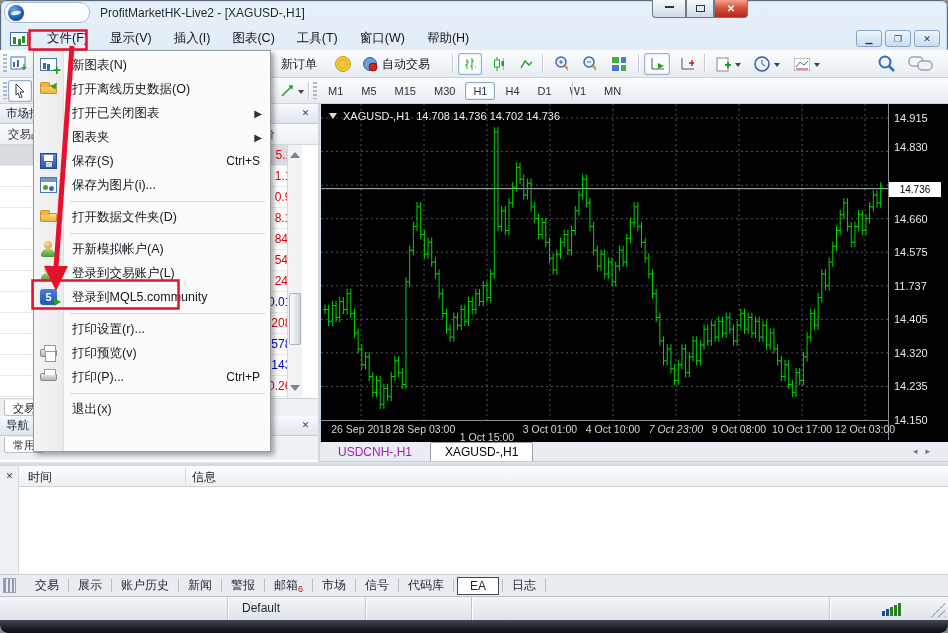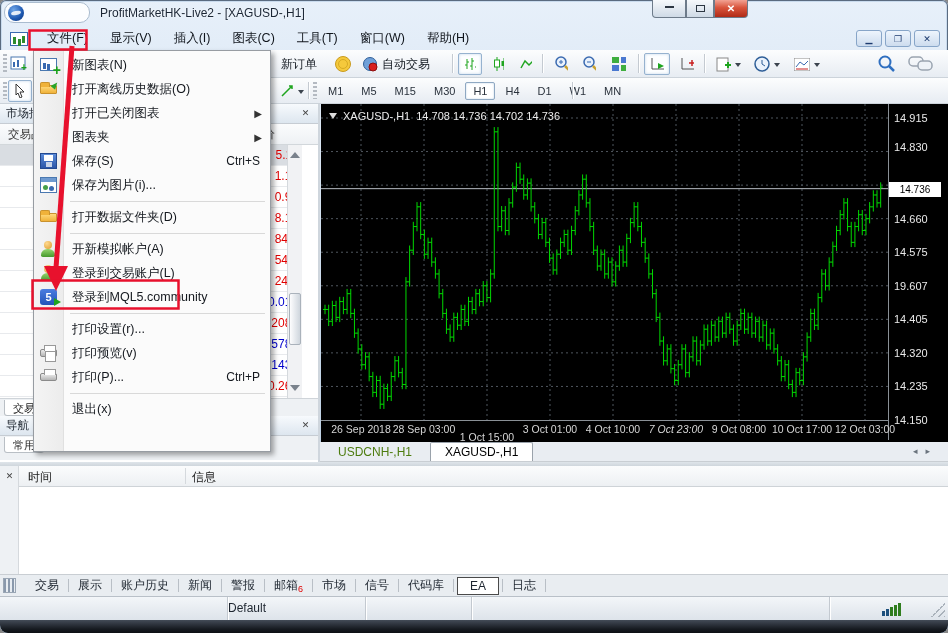--- a/index.html
+++ b/index.html
@@ -61,42 +61,42 @@
 #nav-tabrow{position:absolute;left:0;top:20px;width:318px;height:24px;background:#eef1f4}
 
 #chart{position:absolute;left:321px;top:104px;width:627px;height:338px;background:#000}
 #chart-title{position:absolute;left:8px;top:4px;font-size:11px;color:#ececec;display:flex;gap:6px;align-items:center}
 #chart-title .tri{width:0;height:0;border:4px solid transparent;border-top:6px solid #dcdcdc;margin-top:5px}
 #plot{position:absolute;left:0;top:0}
 .plabel{position:absolute;left:573px;font-size:11px;color:#eaeaea}
 #pricebox{position:absolute;left:568px;width:52px;height:15px;background:#fff;color:#000;font-size:10px;text-align:center;line-height:15px}
 .tlabel{position:absolute;top:319px;font-size:10.5px;color:#d6d6d6;transform:translateX(-50%);white-space:nowrap}
 #chart-tabs{position:absolute;left:320px;top:442px;width:628px;height:20px;background:#e9edf2;border-bottom:1px solid #c9ced3;display:flex;align-items:flex-end}
-.ctab{font-size:12px;color:#4d7c0f;padding:2px 14px;margin-left:4px}
+.ctab{font-size:12px;color:#a21caf;padding:2px 14px;margin-left:4px}
 .ctab.active{background:#fff;border:1px solid #9aa2ab;border-bottom:none;color:#000;border-radius:2px 2px 0 0}
 #ctab-arrows{position:absolute;right:10px;top:4px;font-size:9px;color:#6a737d;letter-spacing:8px}
 
 #terminal{position:absolute;left:0;top:462px;width:948px;height:112px;background:#fff}
 #term-strip{position:absolute;left:0;top:4px;width:19px;height:108px;background:#eef1f4;border-right:1px solid #d5d9dd}
 #term-head{position:absolute;left:19px;top:4px;width:929px;height:21px;background:linear-gradient(#fbfcfd,#edf0f3);border-bottom:1px solid #ced3d7}
 #term-head .h1{position:absolute;left:9px;top:3px;font-size:12px;color:#222}
 #term-head .h2{position:absolute;left:173px;top:3px;font-size:12px;color:#222}
 #term-head .vline{position:absolute;left:166px;top:2px;bottom:2px;width:1px;background:#d5d9dd}
 #term-top{position:absolute;left:0;top:0;width:948px;height:4px;background:linear-gradient(#dfe5ea,#cfd6dc)}
 
 #btabs{position:absolute;left:0;top:574px;width:948px;height:22px;background:#e9edf1;border-top:1px solid #c9ced3;display:flex;align-items:center}
 #btab-icon{width:13px;height:15px;margin:0 10px 0 3px;background:repeating-linear-gradient(90deg,#8a99ac 0 2px,#e8edf2 2px 4px);border:1px solid #9aa6b4}
 .btab{font-size:12px;color:#1e2630;padding:1px 9px;white-space:nowrap}
 .btab .badge{color:#e00000;font-size:9px;vertical-align:-3px}
 .btab.active{background:#fff;border:1px solid #4a4a4a;padding:1px 12px;margin:0 3px}
 .bsep{width:1px;height:13px;background:#b9bfc6}
 
 #status{position:absolute;left:0;top:596px;width:948px;height:24px;background:linear-gradient(#f3f6f9,#dde3ea);border-top:1px solid #b9c0c8;font-size:12px;color:#1e2630}
 .scell{position:absolute;top:0;bottom:0;border-right:1px solid #c3c9d0;box-shadow:1px 0 0 #fff}
-#s-default{line-height:22px;}
+#s-default{line-height:22px;padding-left:14px}
 #connbars{position:absolute;right:44px;top:5px;width:22px;height:14px;display:flex;align-items:flex-end;gap:1px}
 #connbars i{display:block;width:3px;background:#2f7d1e}
 #connbars i:nth-child(1),#connbars i:nth-child(2){background:#1c4f7c}
 #resize-grip{position:absolute;right:3px;bottom:3px;width:14px;height:14px;background:
  linear-gradient(135deg,transparent 0 50%,#aab2bb 50% 57%,transparent 57% 72%,#aab2bb 72% 79%,transparent 79% 93%,#aab2bb 93%)}
 #botband{position:absolute;left:0;top:620px;width:948px;height:13px;background:linear-gradient(#434b57,#161a20 70%,#0c0f13);border-radius:0 0 8px 8px}
 
 #fmenu{position:absolute;left:33px;top:50px;width:238px;height:402px;background:#fbfbfb;border:1px solid #979ca2;box-shadow:3px 3px 5px rgba(0,0,0,.35);z-index:50;padding-top:2px}
 #fmenu::before{content:"";position:absolute;left:0;top:0;bottom:0;width:29px;background:linear-gradient(90deg,#f4f4f4,#ececec);border-right:1px solid #e0e0e0}
 .m-item{position:relative;height:24px;display:flex;align-items:center;padding-left:38px;font-size:12.5px;color:#14181e}
@@ -874,21 +874,21 @@
     <div id="chart-title">
       <span class="tri"></span>
       <span>XAGUSD-,H1</span>
       <span>14.708 14.736 14.702 14.736</span>
     </div>
     <div id="price-labels">
         <div class="plabel" style="top: 8px;">14.915</div>
         <div class="plabel" style="top: 37px; text-align: center;">14.830</div>
         <div class="plabel" style="top: 108.667px;">14.660</div>
         <div class="plabel" style="top: 142.222px;">14.575</div>
-        <div class="plabel" style="top: 175.778px;">19.607</div>
+        <div class="plabel" style="top: 175.778px;">11.737</div>
         <div class="plabel" style="top: 209.333px;">14.405</div>
         <div class="plabel" style="top: 242.889px;">14.320</div>
         <div class="plabel" style="top: 276.444px;">14.235</div>
         <div class="plabel" style="top: 310px;">14.150</div>
       </div>
     <div id="pricebox" style="top: 77.6641px;">14.736</div>
     <div id="time-labels">
         <div class="tlabel" style="left: 40px;">26 Sep 2018</div>
         <div class="tlabel" style="left: 103px;">28 Sep 03:00</div>
         <div class="tlabel" style="left: 166px; margin-top: 8px;">1 Oct 15:00</div>

